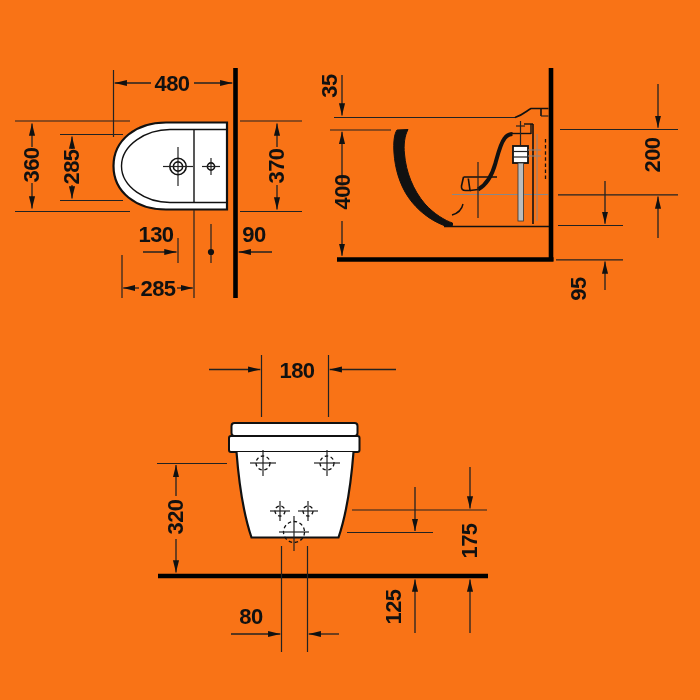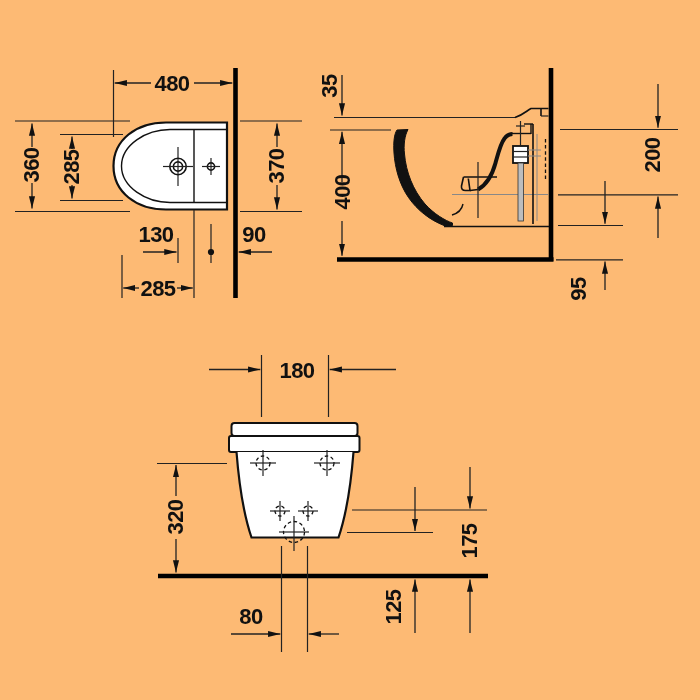--- a/index.html
+++ b/index.html
@@ -1,16 +1,16 @@
 <!DOCTYPE html>
 <html><head>
 <meta charset="utf-8">
 <style>
   html,body{margin:0;padding:0;background:#ffffff;}
-  .canvas{position:relative;width:700px;height:700px;background:#fdba74;overflow:hidden;}
+  .canvas{position:relative;width:700px;height:700px;background:#f97316;overflow:hidden;}
   svg{display:block;}
   text{font-family:"Liberation Sans","DejaVu Sans",sans-serif;font-weight:bold;fill:#111;}
   .dim{font-size:22px;letter-spacing:-0.5px;}
   .thin{stroke:#222;stroke-width:1.2;fill:none;}
   .dimline{stroke:#222;stroke-width:1.3;fill:none;}
   .outline{stroke:#111;stroke-width:2.2;fill:#ffffff;}
   .inner{stroke:#111;stroke-width:1.4;fill:none;}
   .heavy{stroke:#000;stroke-width:4.6;fill:none;}
   .mid{stroke:#111;stroke-width:1.6;fill:none;}
   .ghost{stroke:#888;stroke-width:1;fill:none;}

